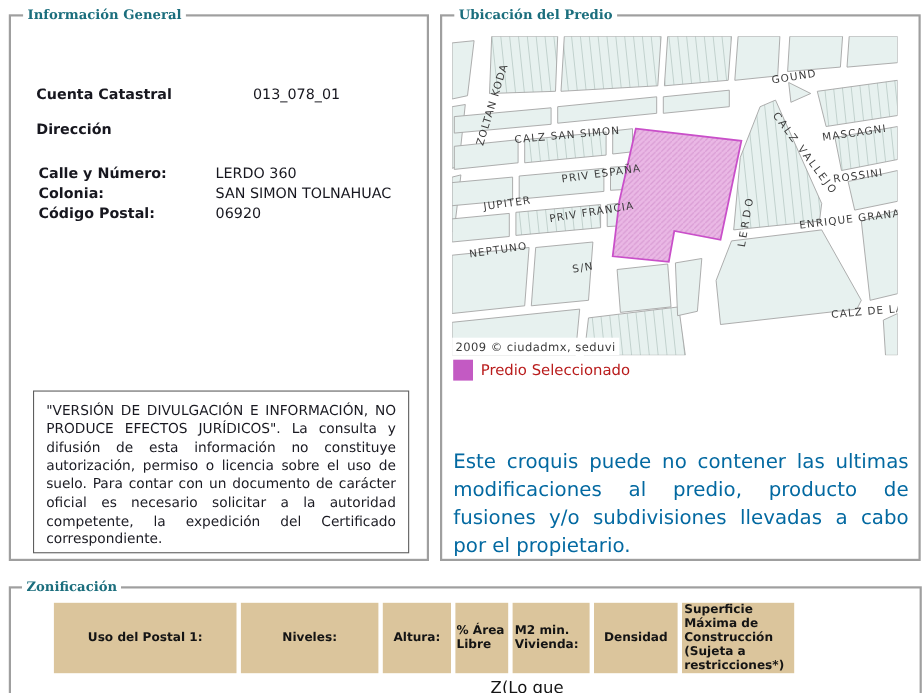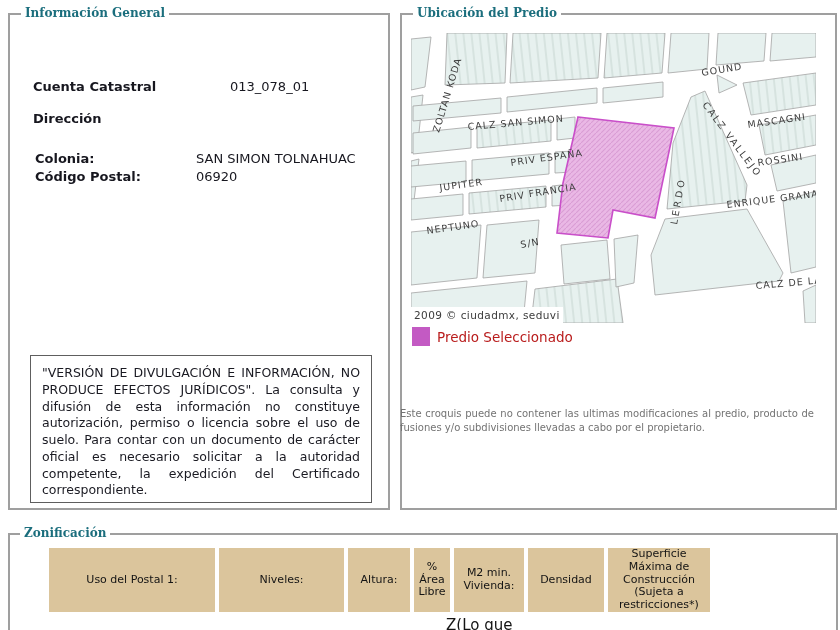--- a/index.html
+++ b/index.html
@@ -24,30 +24,30 @@
   .abs{position:absolute}
   .info-row .lbl{display:inline-block;min-width:161px}
   .info-row{line-height:18px;white-space:nowrap}
   .cuenta .lbl{display:inline-block;min-width:197px}
   .disclaimer{
     position:absolute;left:30px;top:355px;width:342px;height:148px;
     border:1px solid #5e5e5e;padding:9px 11px;text-align:justify;
     font-size:12.5px;line-height:1.34;color:#1a1a22;
   }
   .map-note{
-    position:absolute;left:400px;top:407px;width:414px;text-align:justify;
-    font-size:10px;line-height:1.42;color:#737373;
+    position:absolute;left:412px;top:407px;width:414px;text-align:justify;
+    font-size:18px;line-height:1.42;color:#0369a1;
   }
   .map-legend-row{position:absolute;left:412px;top:327px;height:20px}
   .map-legend-swatch{position:absolute;left:0;top:0;width:18px;height:19px;background:var(--swatch)}
   .map-legend-text{position:absolute;left:25px;top:2px;font-size:13.5px;color:#b91c1c;white-space:nowrap}
   .ztable{position:absolute;left:49px;top:548px;display:flex;gap:4px}
   .zcell{
     background:var(--tan);height:64px;display:flex;align-items:center;justify-content:center;
-    text-align:center;font-weight:normal;font-size:11px;line-height:1.18;color:#141414;padding:0 2px;
+    text-align:left;font-weight:bold;font-size:11px;line-height:1.18;color:#141414;padding:0 2px;
   }
   .zpartial{position:absolute;left:446px;top:616px;font-size:15px;color:#141414;white-space:nowrap}
   svg text{
     font-family:"DejaVu Sans","Liberation Sans",sans-serif;font-size:9.5px;
     fill:#3d3d3d;letter-spacing:1px;
   }
   svg .blk{fill:var(--map-block);stroke:var(--map-stroke);stroke-width:0.8}
   svg .blkp{stroke:var(--map-stroke);stroke-width:0.8}
 </style>
 </head>
@@ -55,20 +55,23 @@
 
 <div class="fs" style="left:8px;top:13px;width:382px;height:497px"></div>
 <div class="fs-legend" style="left:21px;top:3px">Información General</div>
 
 <div class="abs cuenta info-row" style="left:33px;top:78px">
   <span class="lbl">Cuenta Catastral</span><span>013_078_01</span>
 </div>
 <div class="abs lbl" style="left:33px;top:111px">Dirección</div>
 
 <div class="abs" style="left:35px;top:150px">
+  <div class="info-row">
+    <span class="lbl">Calle y Número:</span><span>LERDO 360</span>
+  </div>
   <div class="info-row">
     <span class="lbl">Colonia:</span><span>SAN SIMON TOLNAHUAC</span>
   </div>
   <div class="info-row">
     <span class="lbl">Código Postal:</span><span>06920</span>
   </div>
 </div>
 
 <div class="disclaimer">"VERSIÓN DE DIVULGACIÓN E INFORMACIÓN, NO PRODUCE EFECTOS JURÍDICOS". La consulta y difusión de esta información no constituye autorización, permiso o licencia sobre el uso de suelo. Para contar con un documento de carácter oficial es necesario solicitar a la autoridad competente, la expedición del Certificado correspondiente.</div>
 
@@ -156,19 +159,19 @@
 
 <div class="map-note">Este croquis puede no contener las ultimas modificaciones al predio, producto de fusiones y/o subdivisiones llevadas a cabo por el propietario.</div>
 
 <div class="fs" style="left:8px;top:533px;width:830px;height:160px"></div>
 <div class="fs-legend" style="left:20px;top:523px">Zonificación</div>
 
 <div class="ztable">
   <div class="zcell" style="width:166px">Uso del Postal 1:</div>
   <div class="zcell" style="width:125px">Niveles:</div>
   <div class="zcell" style="width:62px">Altura:</div>
-  <div class="zcell" style="width:36px;padding:0 1px">% Área Libre</div>
+  <div class="zcell" style="width:48px;padding:0 1px">% Área Libre</div>
   <div class="zcell" style="width:70px">M2 min. Vivienda:</div>
   <div class="zcell" style="width:76px">Densidad</div>
   <div class="zcell" style="width:102px">Superficie Máxima de Construcción (Sujeta a restricciones*)</div>
 </div>
 
 <div class="zpartial">Z(Lo que</div>
 
 </body></html>

